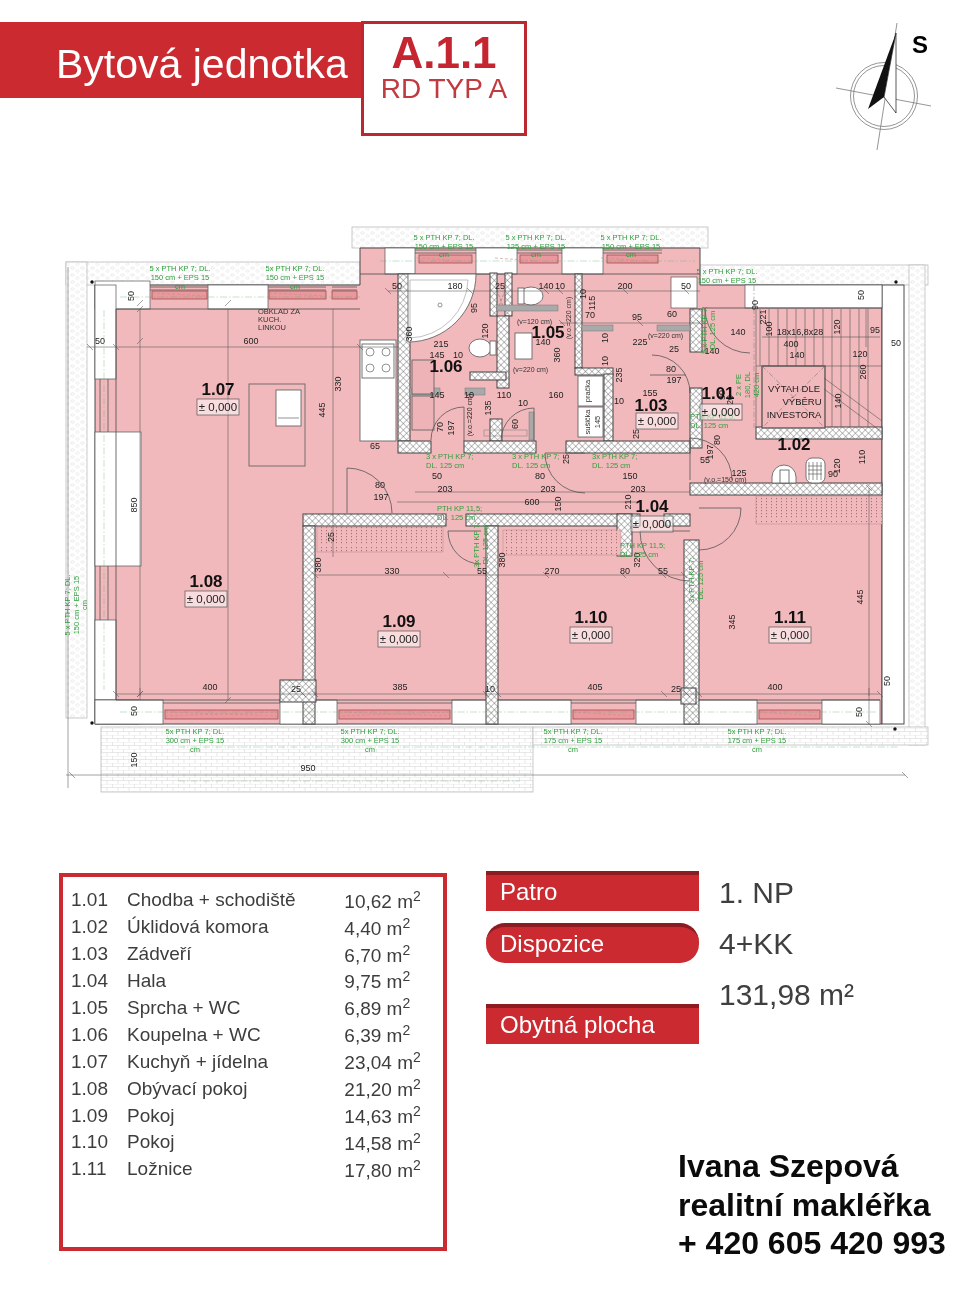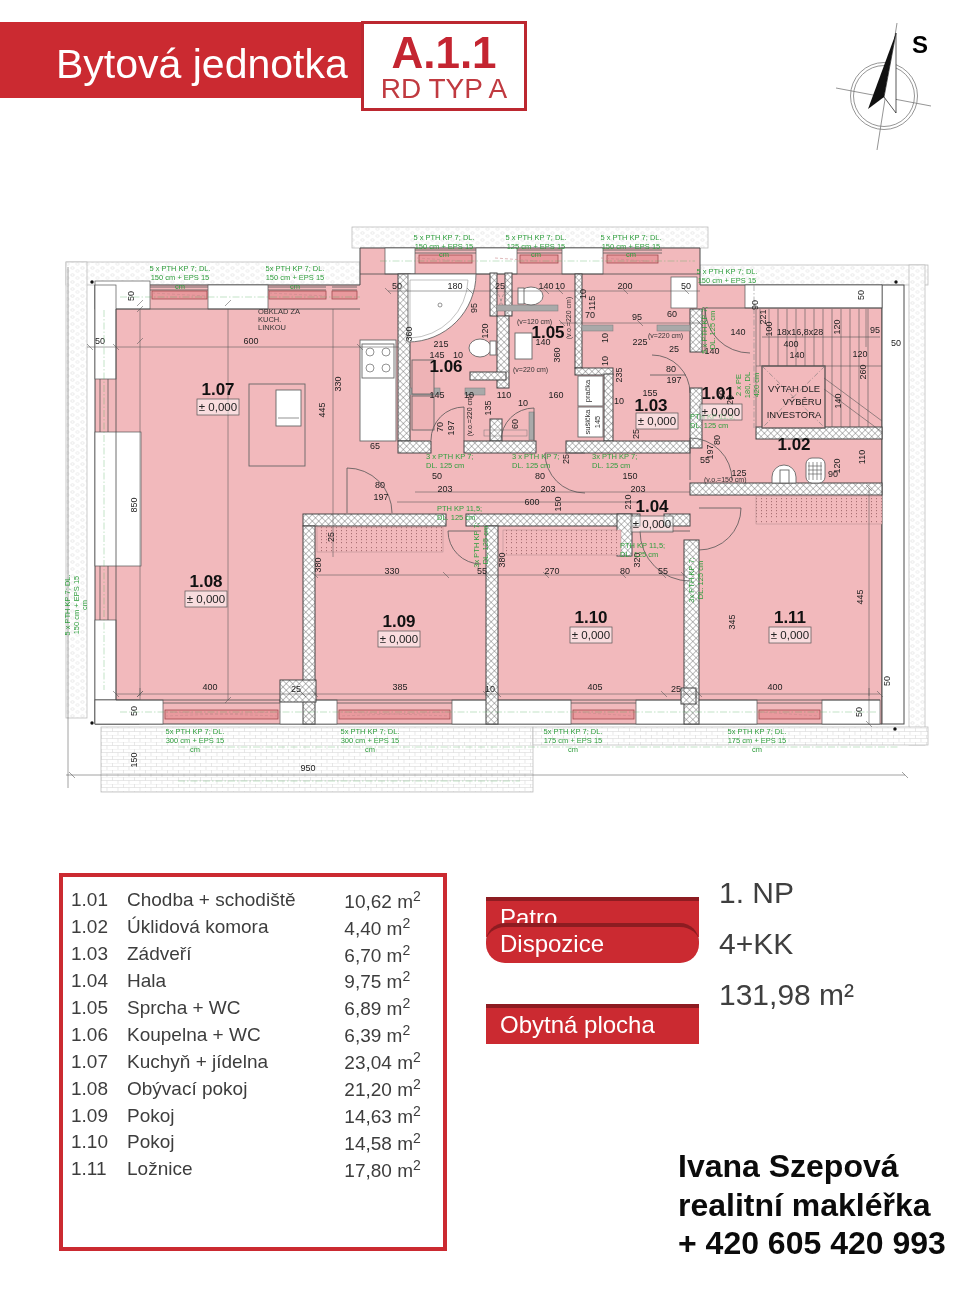--- a/index.html
+++ b/index.html
@@ -1,21 +1,21 @@
 <!DOCTYPE html>
 <html><head>
 <meta charset="utf-8">
 <style>
   html,body{margin:0;padding:0;}
   body{width:967px;height:1303px;position:relative;background:#fff;
        font-family:"Liberation Sans",sans-serif;overflow:hidden;}
   .banner{position:absolute;left:0;top:22px;width:363px;height:76px;background:#cb2a31;}
   .banner span{position:absolute;left:56px;top:42px;transform:translateY(-50%);
        color:#fff;font-size:41px;white-space:nowrap;}
-  .codebox{position:absolute;left:361px;top:21px;width:166px;height:90px;background:#fff;
+  .codebox{position:absolute;left:361px;top:21px;width:166px;height:115px;background:#fff;
        border:3px solid #bc2830;box-sizing:border-box;text-align:center;}
   .codebox .l1{color:#c42531;font-size:44px;font-weight:bold;line-height:46px;margin-top:6px;}
   .codebox .l2{color:#c03a40;font-size:28px;line-height:26px;}
   .legend{position:absolute;left:59px;top:873px;width:388px;height:378px;
        border:4px solid #cb2a31;box-sizing:border-box;background:#fff;}
   .legend .hd{background:#cb2a31;color:#fff;font-size:24px;height:38px;line-height:38px;
        padding-left:8px;margin:-1px -1px 0 -1px;}
   .legend table{border-collapse:collapse;width:100%;margin-top:10px;}
   .legend td{font-size:19px;color:#3d3d3d;height:26.9px;padding:0;}
   .legend td.n{width:56px;padding-left:8px;}
@@ -536,20 +536,20 @@
         </tr>
       <tr>
           <td class="n">1.11</td>
           <td>Ložnice</td>
           <td class="a">17,80 m<sup>2</sup></td>
         </tr>
     </tbody>
     </table>
   </div>
 
-  <div class="ibox" style="top:871px;margin-top:26px;">Patro</div>
+  <div class="ibox" style="top:871px;">Patro</div>
   <div class="ibox" style="top:923px;border-radius:19px;">Dispozice</div>
   <div class="ibox" style="top:1004px;">Obytná plocha</div>
   <div class="ival" style="top:876px;text-align:right;">1. NP</div>
   <div class="ival" style="top:927px;">4+KK</div>
   <div class="ival" style="top:978px;">131,98 m²</div>
 
   <div class="contact">Ivana Szepová<br>realitní makléřka<br>+ 420 605 420 993</div>
 
 </body></html>

